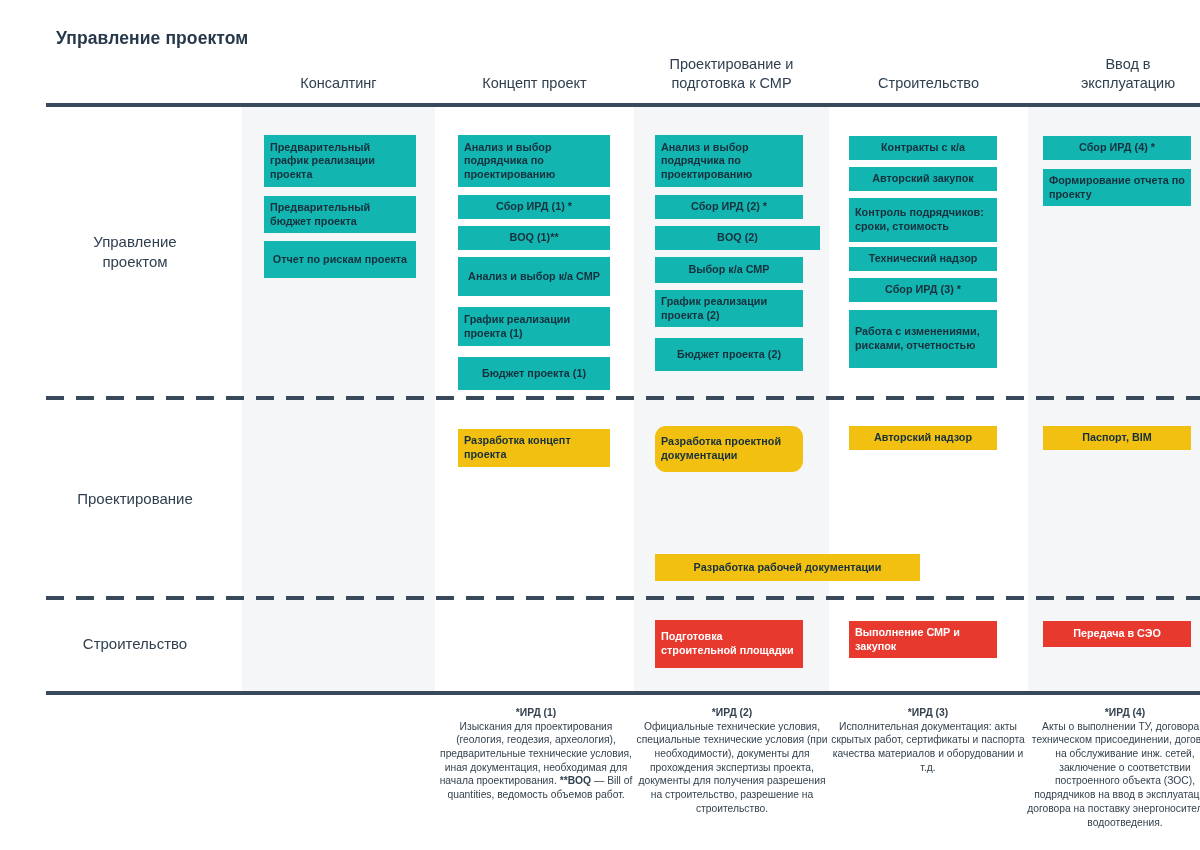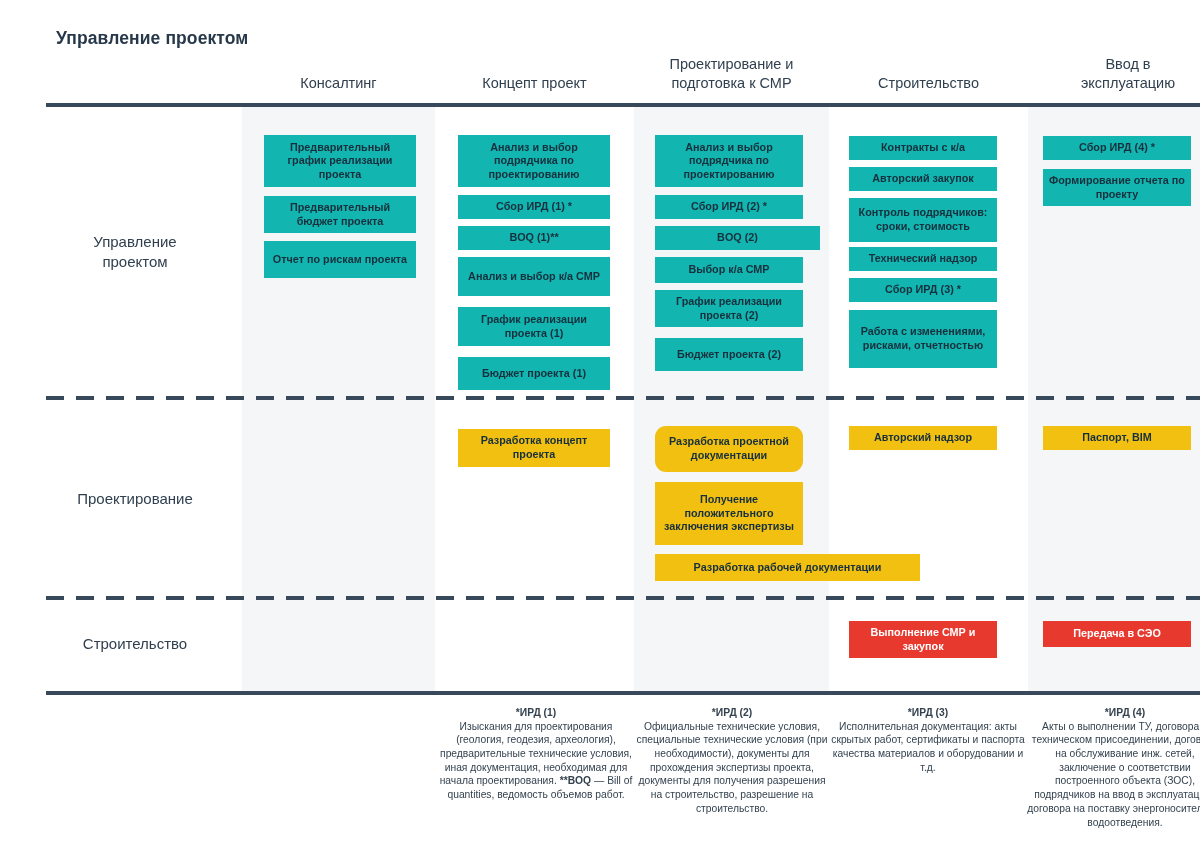--- a/index.html
+++ b/index.html
@@ -88,21 +88,21 @@
     color: #31404f;
     line-height: 1.35;
   }
 
   
   .block {
     position: absolute;
     display: flex;
     align-items: center;
     justify-content: center;
-    text-align: center;
+    text-align: left;
     font-size: 10.8px;
     font-weight: bold;
     line-height: 1.26;
     padding: 2px 6px;
     box-sizing: border-box;
   }
   .block.teal   { background: #12b5b0; color: #17303d; }
   .block.yellow { background: #f2c010; color: #17303d; }
   .block.red    { background: #e8392f; color: #ffffff; }
 
@@ -221,34 +221,34 @@
       <span>Формирование отчета по проекту</span>
     </div>
 
   <div class="block yellow" style="left:430px; top:429px; width:152px; height:38px;">
       <span>Разработка концепт проекта</span>
     </div>
 
   <div class="block yellow" style="left:627px; top:426px; width:148px; height:46px;border-radius:11px;">
       <span>Разработка проектной документации</span>
     </div>
-  <div class="block yellow" style="left:627px; top:482px; width:148px; height:63px;">
-      <span>Получение положительного заключения экспертизы</span>
-    </div>
   <div class="block yellow" style="left:627px; top:554px; width:265px; height:27px;">
       <span>Разработка рабочей документации</span>
     </div>
 
   <div class="block yellow" style="left:821px; top:426px; width:148px; height:24px;">
       <span>Авторский надзор</span>
     </div>
   <div class="block yellow" style="left:1015px; top:426px; width:148px; height:24px;">
       <span>Паспорт, BIM</span>
     </div>
 
+  <div class="block red" style="left:627px; top:620px; width:148px; height:48px;">
+      <span>Подготовка строительной площадки</span>
+    </div>
   <div class="block red" style="left:821px; top:621px; width:148px; height:37px;">
       <span>Выполнение СМР и закупок</span>
     </div>
   <div class="block red" style="left:1015px; top:621px; width:148px; height:26px;">
       <span>Передача в СЭО</span>
     </div>
 
   <div class="footnote" style="left:411px; width:194px;">
     <div class="fn-title">*ИРД (1)</div>
     <span>Изыскания для проектирования (геология, геодезия, археология), предварительные технические условия, иная документация, необходимая для начала проектирования.</span>

